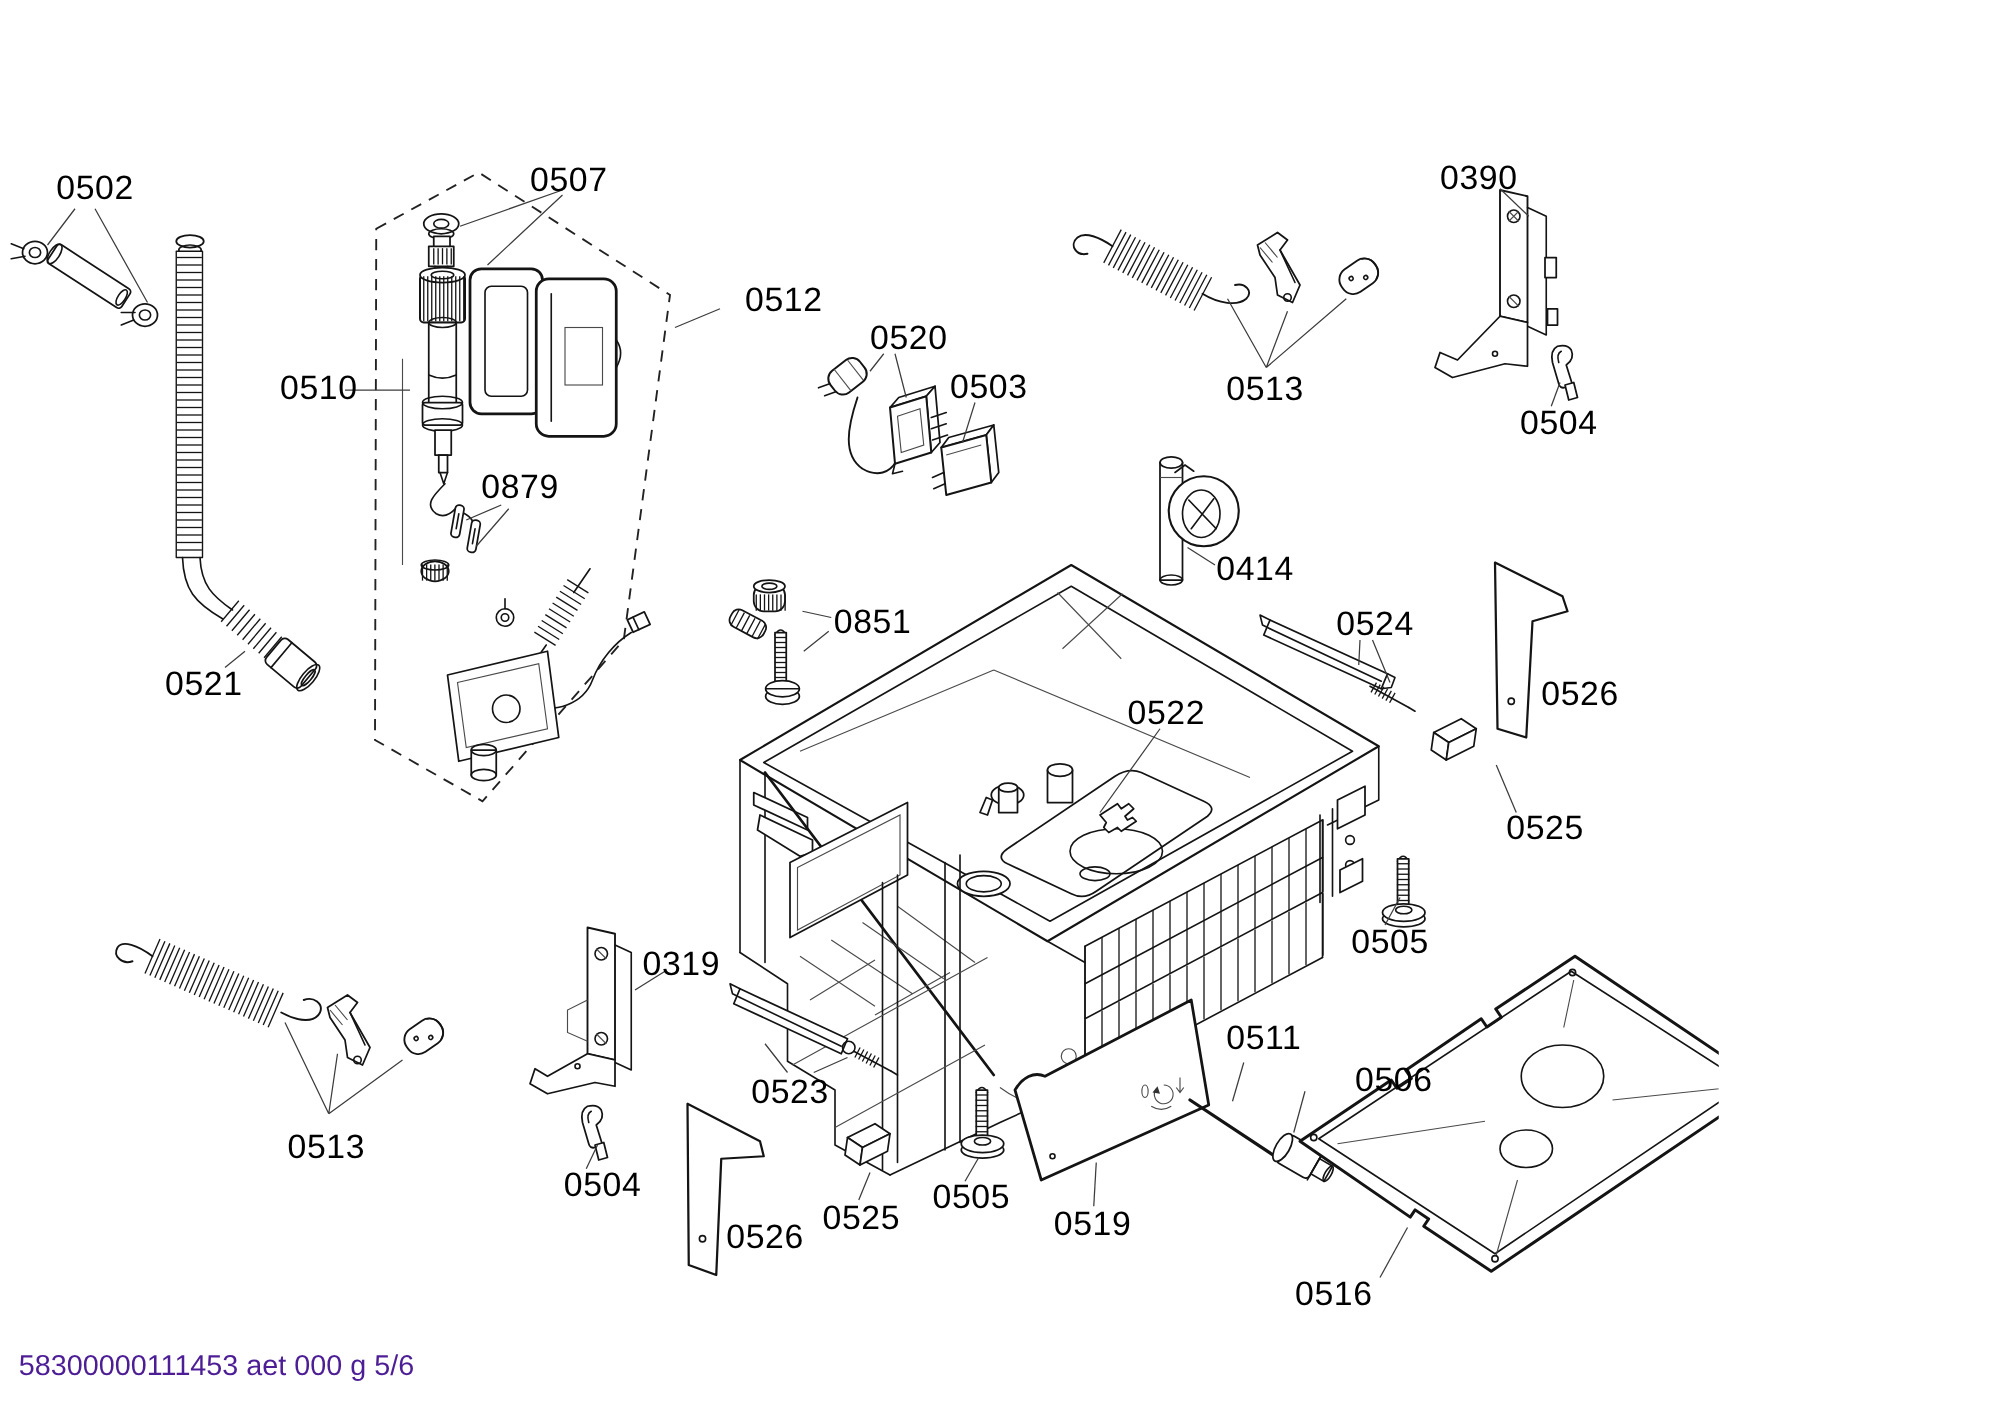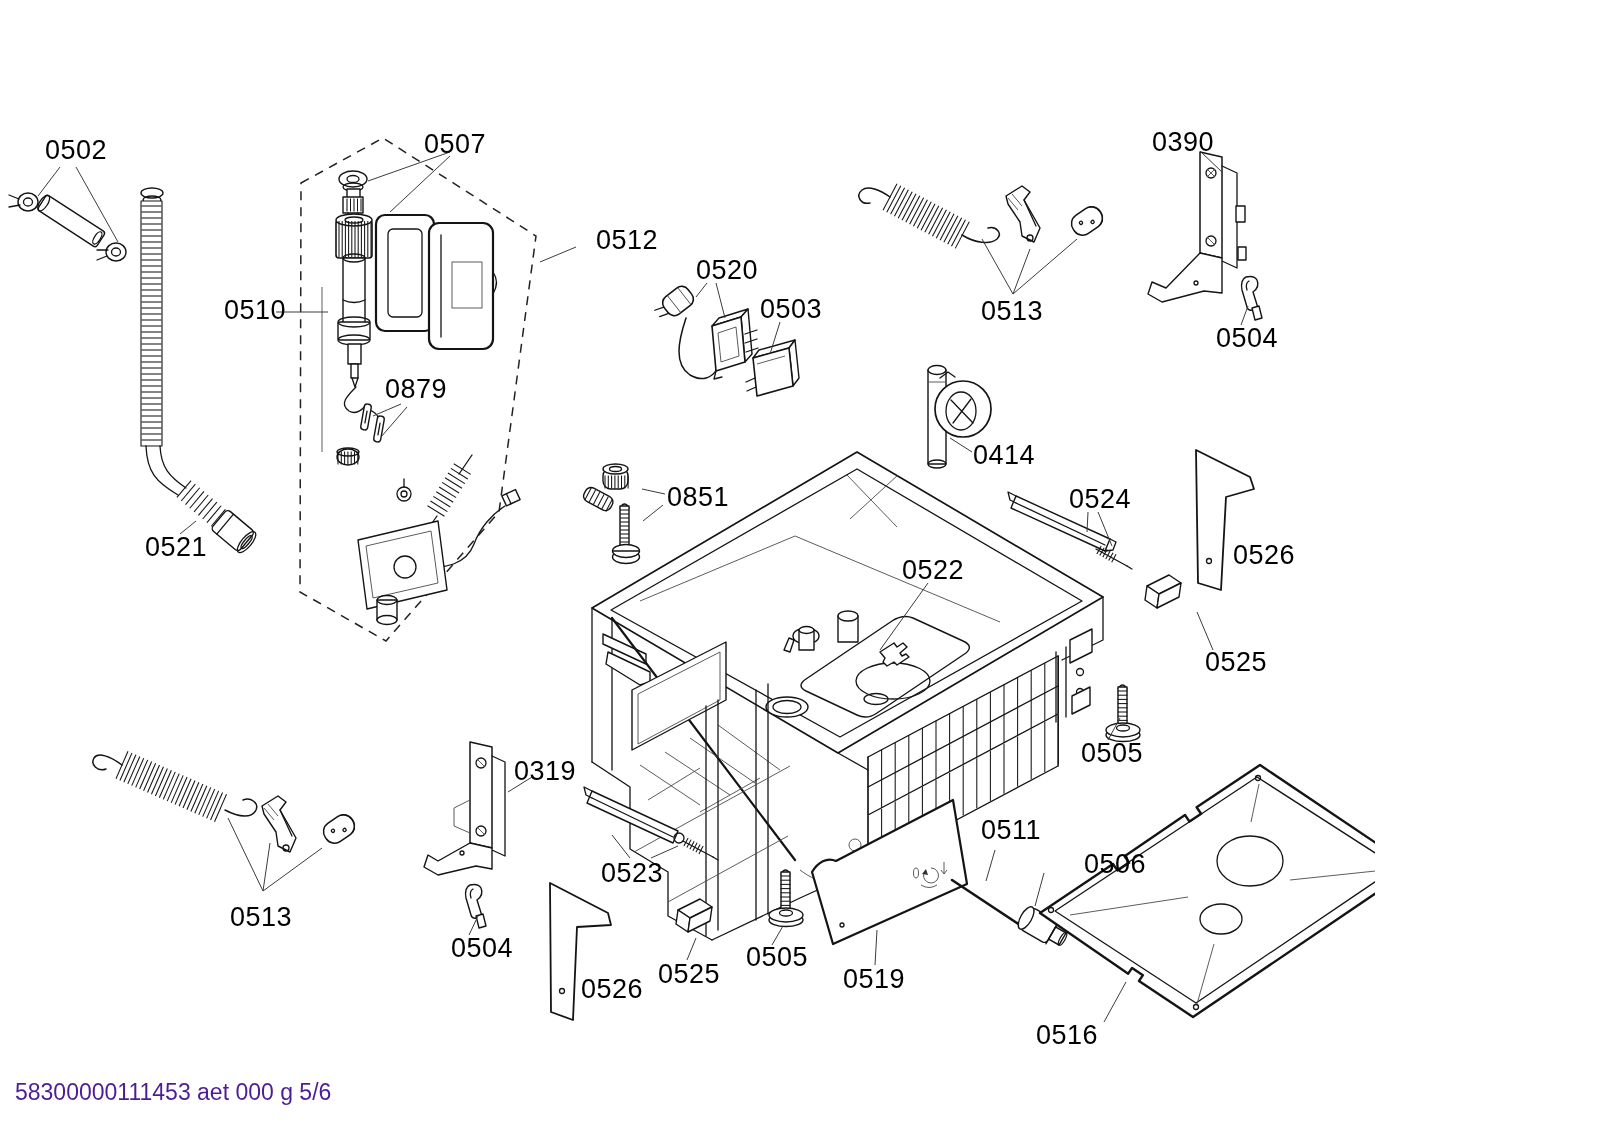--- a/index.html
+++ b/index.html
@@ -655,21 +655,21 @@
 <div class="lbl" style="left:696px;top:256px">0520</div>
 <div class="lbl" style="left:760px;top:295px">0503</div>
 <div class="lbl" style="left:1152px;top:128px">0390</div>
 <div class="lbl" style="left:981px;top:297px">0513</div>
 <div class="lbl" style="left:1216px;top:324px">0504</div>
 <div class="lbl" style="left:973px;top:441px">0414</div>
 <div class="lbl" style="left:667px;top:483px">0851</div>
 <div class="lbl" style="left:1069px;top:485px">0524</div>
 <div class="lbl" style="left:902px;top:556px">0522</div>
 <div class="lbl" style="left:1233px;top:541px">0526</div>
-<div class="lbl" style="left:145px;top:533px">0521</div>
+<div class="lbl" style="left:132px;top:533px">0521</div>
 <div class="lbl" style="left:1205px;top:648px">0525</div>
 <div class="lbl" style="left:1081px;top:739px">0505</div>
 <div class="lbl" style="left:514px;top:757px">0319</div>
 <div class="lbl" style="left:601px;top:859px">0523</div>
 <div class="lbl" style="left:230px;top:903px">0513</div>
 <div class="lbl" style="left:451px;top:934px">0504</div>
 <div class="lbl" style="left:581px;top:975px">0526</div>
 <div class="lbl" style="left:658px;top:960px">0525</div>
 <div class="lbl" style="left:746px;top:943px">0505</div>
 <div class="lbl" style="left:843px;top:965px">0519</div>

